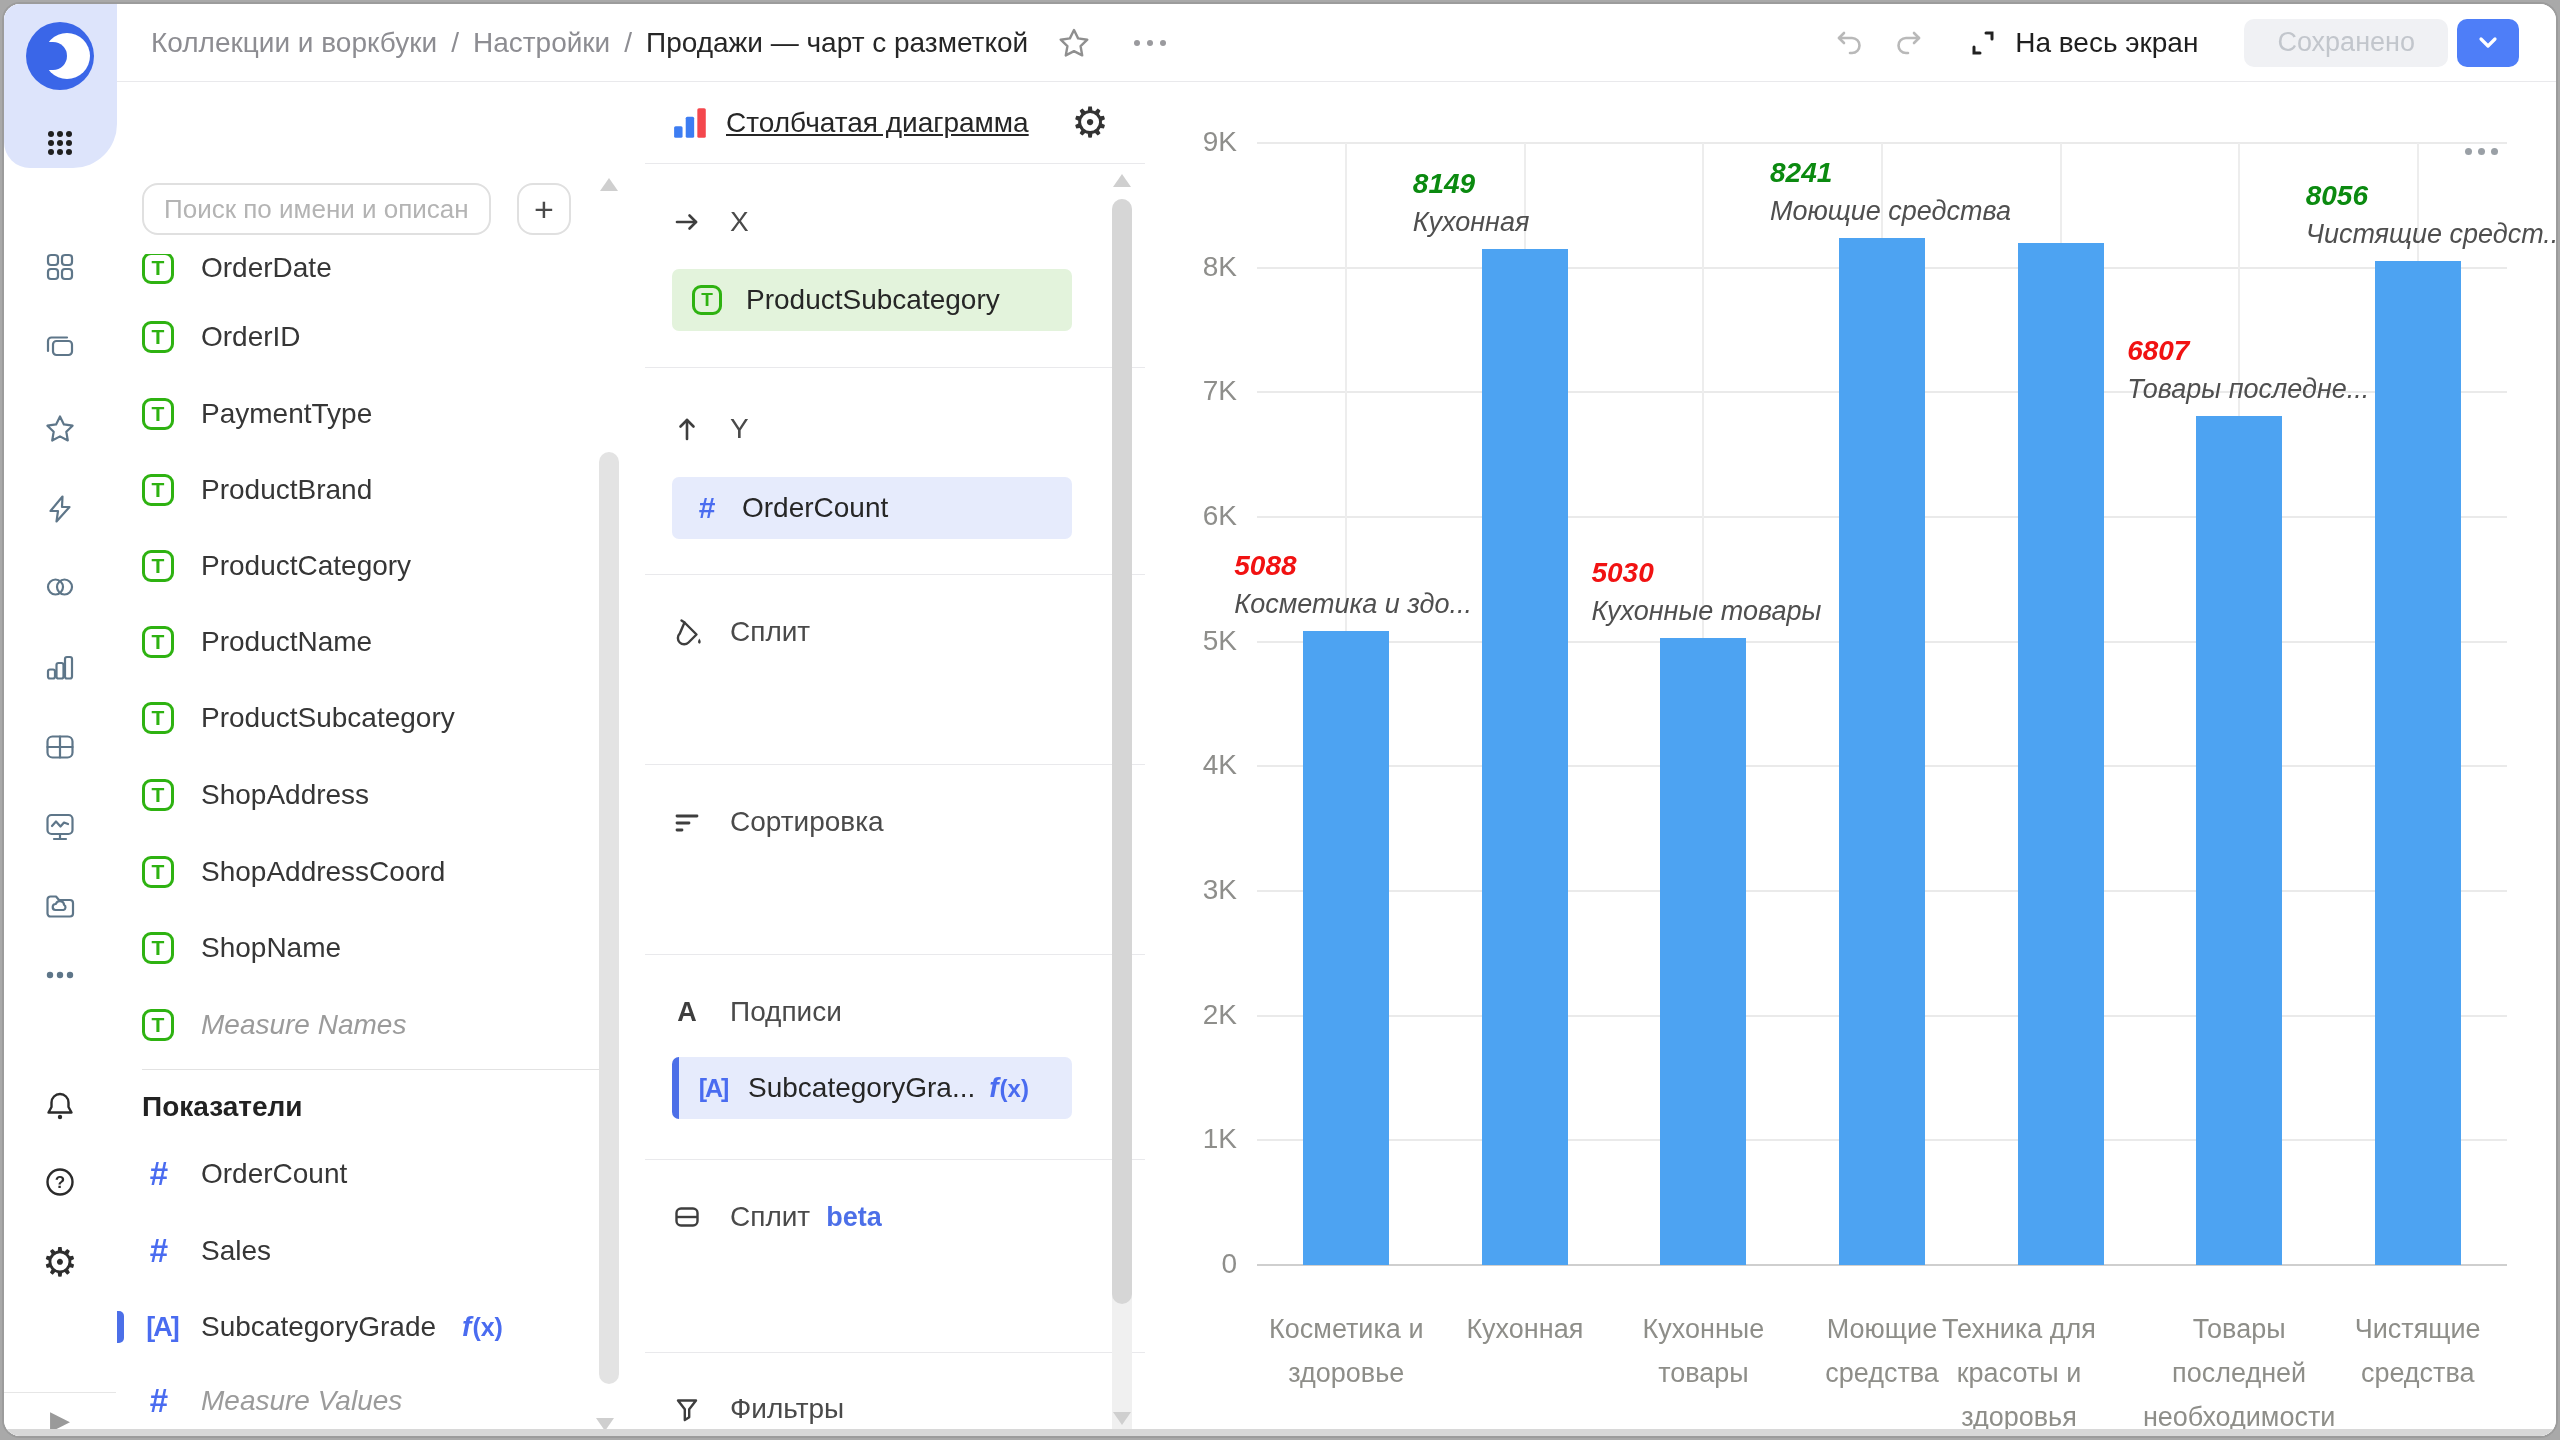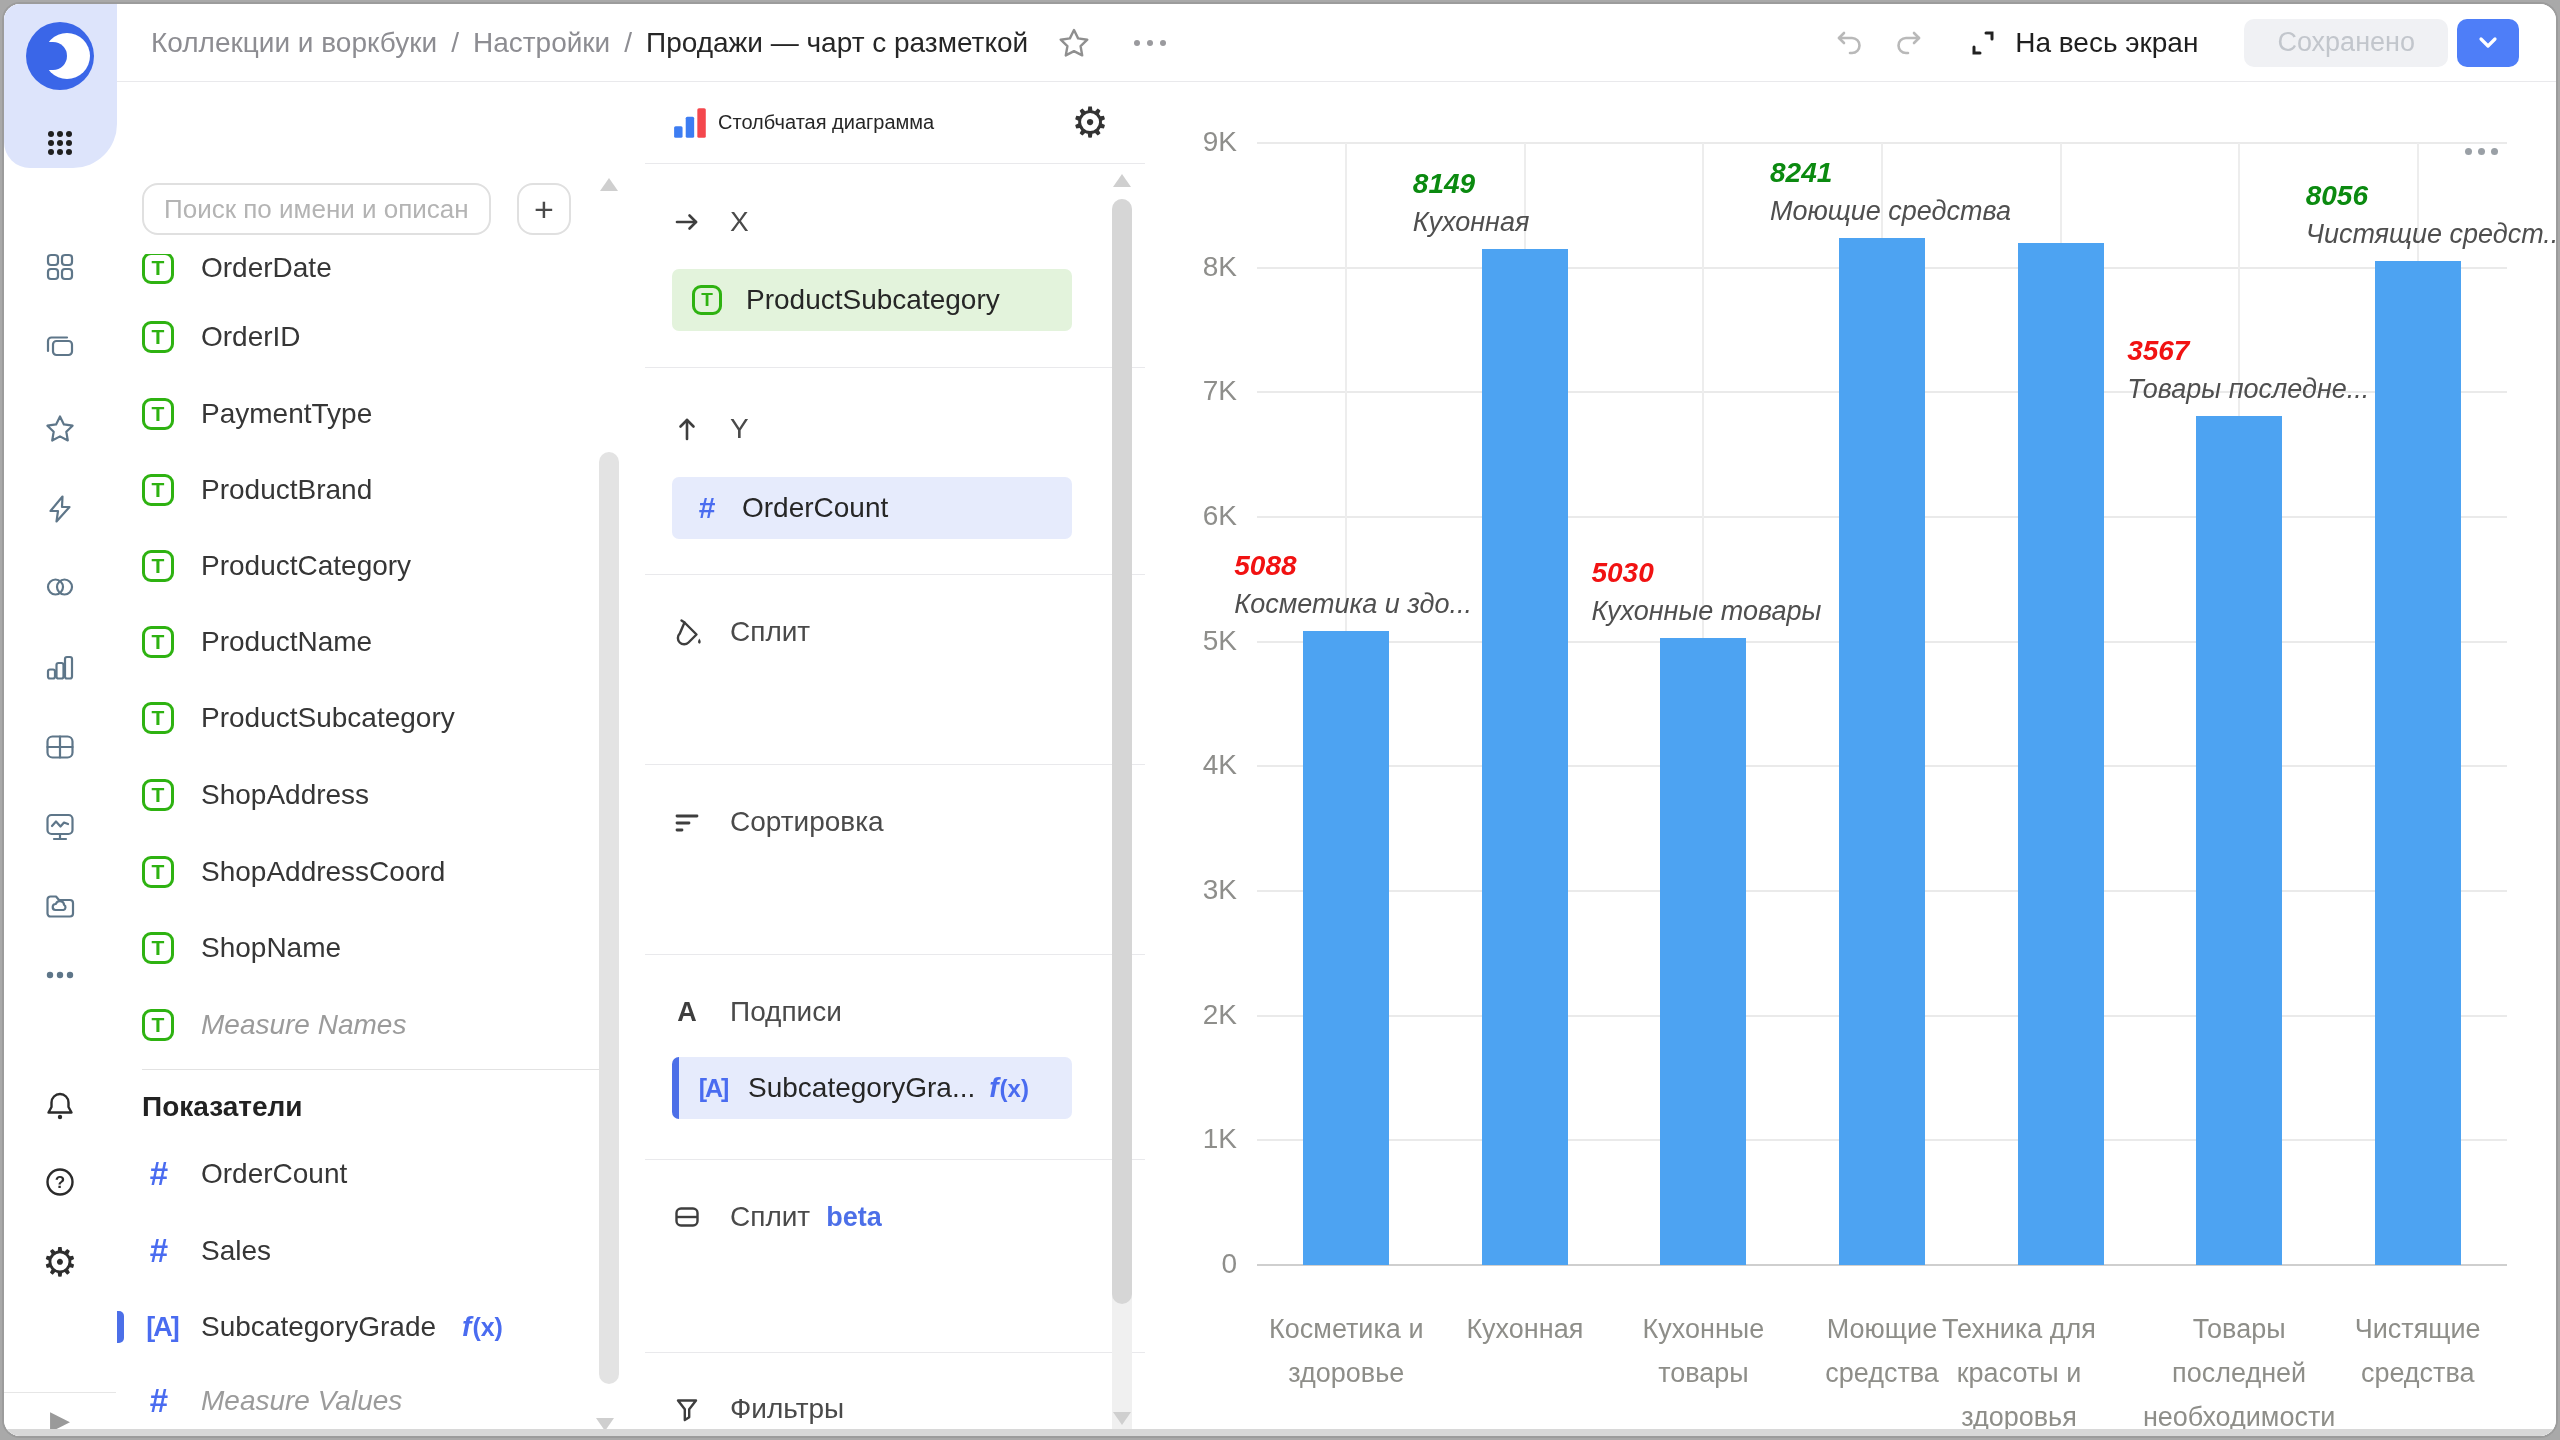--- a/index.html
+++ b/index.html
@@ -50,21 +50,21 @@
   .ds-divider{position:absolute;left:25px;right:28px;top:987px;height:1px;background:#e2e2e2;}
   .ds-section-title{position:absolute;left:25px;top:1009px;font-size:28px;font-weight:700;color:#222;}
   .ds-scrollbar{position:absolute;right:26px;top:370px;width:20px;height:932px;background:#e3e3e3;border-radius:10px;z-index:4;}
   .scroll-arrow{position:absolute;width:0;height:0;border-left:9px solid transparent;border-right:9px solid transparent;z-index:6;}
   .arrow-up{border-bottom:13px solid #cfcfcf;}
   .arrow-down{border-top:13px solid #cfcfcf;}
   .ds-selected{position:absolute;left:0;top:1229px;width:7px;height:32px;background:#4c6fe8;border-radius:0 5px 5px 0;z-index:6;}
   
   .cfg-panel{position:absolute;left:641px;top:78px;bottom:0;width:500px;background:#fff;border-right:1px solid #e9e9ec;overflow:hidden;}
   .cfg-header{position:absolute;left:0;top:0;right:0;height:82px;border-bottom:1px solid #e9e9ec;display:flex;align-items:center;padding:0 36px 0 27px;box-sizing:border-box;}
-  .cfg-title{font-size:20px;color:#262626;margin-left:8px;white-space:nowrap;}
+  .cfg-title{font-size:28px;color:#262626;margin-left:16px;white-space:nowrap;text-decoration:underline;}
   .cfg-gear{margin-left:auto;font-size:42px;color:#333;line-height:42px;}
   .cfg-label{position:absolute;left:27px;display:flex;align-items:center;height:40px;font-size:28px;color:#4a4a4a;}
   .cfg-label svg{width:30px;height:30px;margin-right:28px;}
   .badge-beta{color:#4c6fe8;font-weight:700;margin-left:16px;font-size:27px;}
   .cfg-divider{position:absolute;left:0;right:0;height:1px;background:#e9e9ec;}
   .chip{position:absolute;left:27px;width:400px;height:62px;border-radius:7px;display:flex;align-items:center;padding:0 20px;font-size:28px;color:#262626;box-sizing:border-box;}
   .chip .t-icon{width:30px;height:30px;font-size:19px;margin-right:24px;}
   .chip .hash-icon{font-size:30px;margin-right:20px;width:30px;}
   .chip .a-icon{font-size:25px;width:38px;margin-right:16px;}
   .chip-green{background:#e3f3dc;}
@@ -493,21 +493,21 @@
         <div class="gridline-v" style="left: 914.571px; top: 61px; height: 1122px;"></div>
         <div class="bar" style="left: 872.571px; width: 86px; top: 161px; height: 1022px; background: rgb(77, 163, 242);"></div>
         <div class="x-label" style="left: 759px;">
           <div>Техника для</div>
           <div>красоты и</div>
           <div>здоровья</div>
         </div>
         <div class="gridline-v" style="left: 1093.14px; top: 61px; height: 1122px;"></div>
         <div class="bar" style="left: 1051.14px; width: 86px; top: 334px; height: 849px; background: rgb(77, 163, 242);"></div>
         <div class="bar-label" style="left: 982.143px; top: 250px;">
-          <div class="val" style="color: rgb(241, 18, 18);">3567</div>
+          <div class="val" style="color: rgb(241, 18, 18);">6807</div>
           <div class="cat">Товары последне...</div>
         </div>
         <div class="x-label" style="left: 979.143px;">
           <div>Товары</div>
           <div>последней</div>
           <div>необходимости</div>
         </div>
         <div class="gridline-v" style="left: 1271.71px; top: 61px; height: 1122px;"></div>
         <div class="bar" style="left: 1229.71px; width: 86px; top: 179px; height: 1004px; background: rgb(77, 163, 242);"></div>
         <div class="bar-label" style="left: 1160.71px; top: 95px;">

